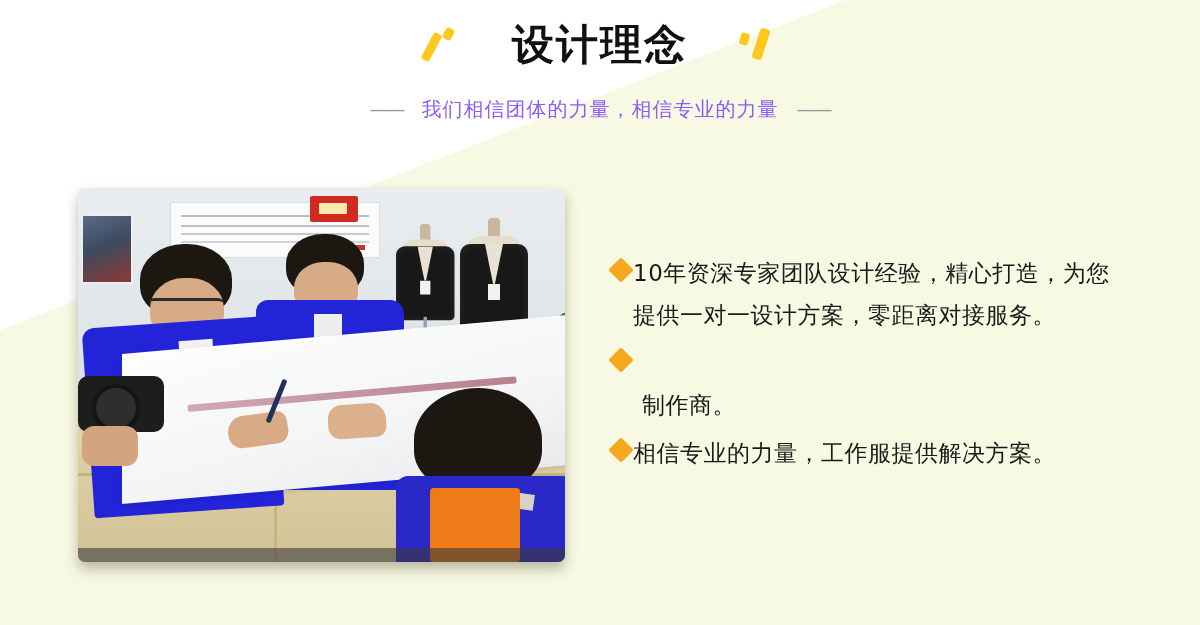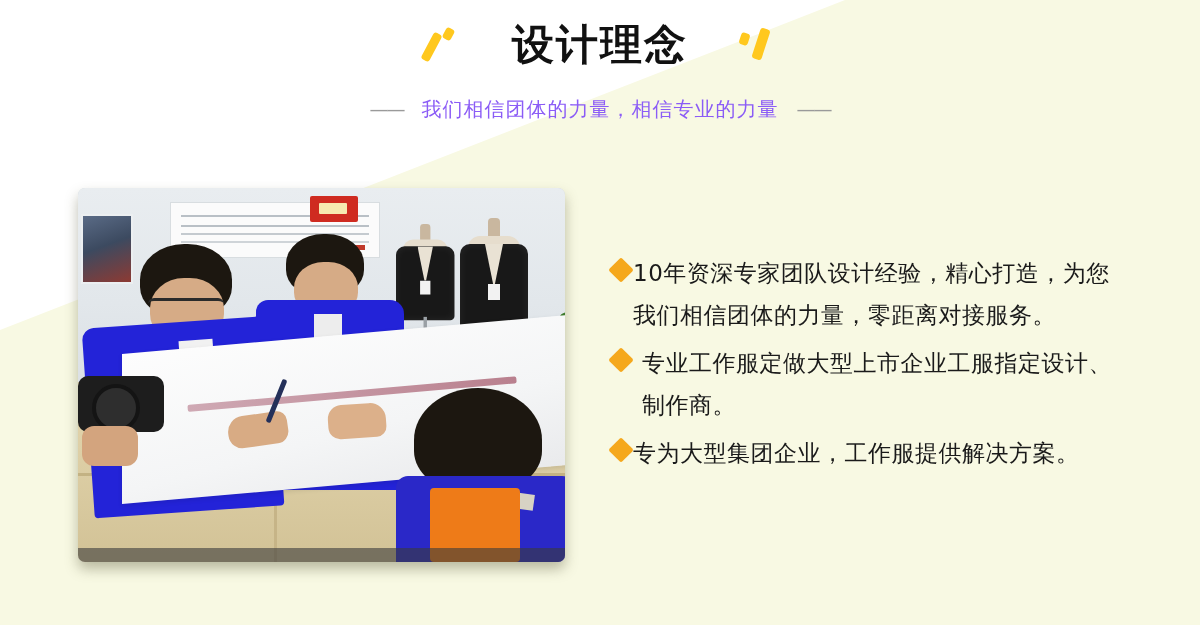--- a/index.html
+++ b/index.html
@@ -381,34 +381,34 @@
 
     </div>
   </div>
 
   <div id="features">
 
     <div class="feature">
       <span class="fdiamond"></span>
       <span class="ftext pad-tight">
         <span>10年资深专家团队设计经验，精心打造，为您</span><br>
-        <span>我们相信团体的力量，零距离对接服务。</span>
+        <span>提供一对一设计方案，零距离对接服务。</span>
       </span>
     </div>
 
     <div class="feature">
       <span class="fdiamond"></span>
       <span class="ftext pad-wide">
-        <span>专业工作服定做大型上市企业工服指定设计、</span><br>
+        <br>
         <span>制作商。</span>
       </span>
     </div>
 
     <div class="feature">
       <span class="fdiamond"></span>
       <span class="ftext pad-tight">
-        <span>专为大型集团企业，工作服提供解决方案。</span>
+        <span>相信专业的力量，工作服提供解决方案。</span>
       </span>
     </div>
 
   </div>
 
 </div>
 
 </body></html>

